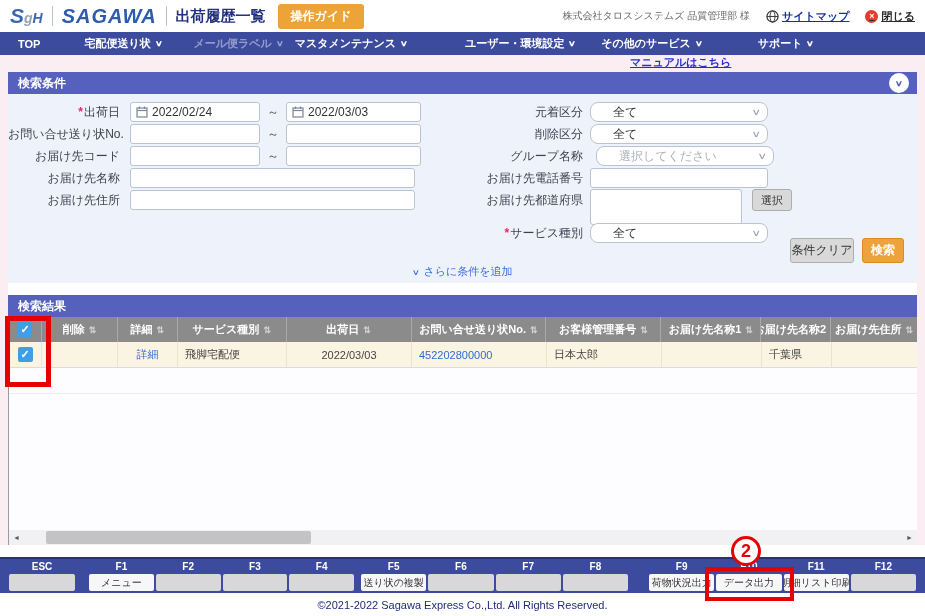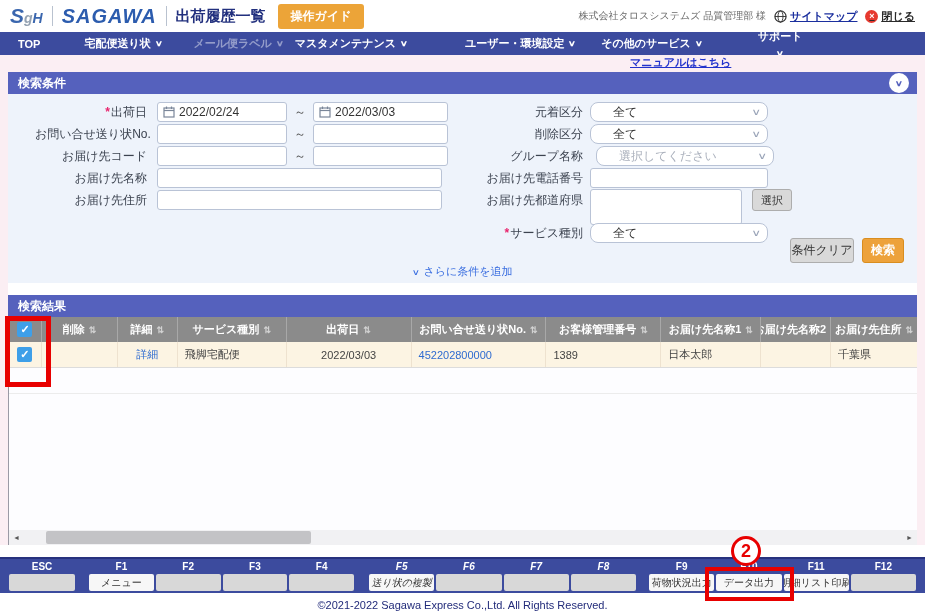--- a/index.html
+++ b/index.html
@@ -11,52 +11,52 @@
   
   .topbar { position:absolute; left:0; top:0; width:925px; height:32px; background:#fff; display:flex; align-items:center; padding:0 10px; }
   .logo { display:flex; align-items:baseline; font-style:italic; font-weight:bold; cursor:default; }
   .logo .l-s { font-size:21px; color:#3a66ae; }
   .logo .l-g { font-size:14px; color:#94a2b2; }
   .logo .l-h { font-size:14px; color:#3a66ae; }
   .vsep { width:1px; height:20px; background:#b9c2cf; margin:0 9px; }
   .sagawa { font-size:20px; font-weight:bold; color:#2c5cae; letter-spacing:1px; font-style:italic; }
   .ptitle { font-size:15px; font-weight:bold; color:#22307e; margin-right:12px; }
   .guide-btn { background:#eca438; color:#fff; font-size:12px; font-weight:bold; border:none; border-radius:3px; padding:4px 13px; cursor:pointer; }
-  .top-right { margin-left:auto; display:flex; align-items:center; gap:8px; }
+  .top-right { margin-left:auto; display:flex; align-items:center; gap:16px; }
   .user-name { font-size:10px; color:#6b6b6b; }
   .top-link { font-size:11px; font-weight:bold; color:#1b2f9e; text-decoration:underline; display:flex; align-items:center; gap:3px; }
   .globe { width:13px; height:13px; }
   .close-dot { width:13px; height:13px; border-radius:50%; background:#e6392f; color:#fff; font-size:9px; font-weight:bold; display:flex; align-items:center; justify-content:center; }
   .close-link { color:#2a2a2a; }
   
   .nav { position:absolute; left:0; top:32px; width:925px; height:23px; background:#3c4b9e; display:flex; align-items:center; font-size:11px; font-weight:bold; color:#fff; }
   .nav-item { display:flex; align-items:center; gap:5px; cursor:pointer; white-space:nowrap; }
   .nav-item:nth-child(1){ margin-left:18px; }
   .nav-item:nth-child(2){ margin-left:44px; }
   .nav-item:nth-child(3){ margin-left:32px; }
   .nav-item:nth-child(4){ margin-left:12px; }
   .nav-item:nth-child(5){ margin-left:58px; }
   .nav-item:nth-child(6){ margin-left:26px; }
-  .nav-item:nth-child(7){ margin-left:56px;flex-direction:column; }
+  .nav-item:nth-child(7){ margin-left:56px; }
   .nav-item.muted { color:rgba(255,255,255,0.45); }
   .nv-arr { font-size:8px; transform:scaleX(1.4); }
   
   .strip { position:absolute; left:0; top:55px; width:925px; height:17px; background:#fbeef3; }
   .margin-l { position:absolute; left:0; top:72px; width:8px; height:473px; background:#fbeef3; }
   .margin-r { position:absolute; left:917px; top:72px; width:8px; height:473px; background:#fbeef3; }
   .manual-link { position:absolute; left:630px; top:55px; font-size:11px; color:#2233cc; text-decoration:underline; font-weight:bold; }
   
   .sec-bar { position:absolute; left:8px; width:909px; height:22px; background:#5561bd; color:#fff; font-size:12px; font-weight:bold; display:flex; align-items:center; padding:0 10px; }
   .sec-bar.search { top:72px; } .sec-bar.results { top:295px; }
   .collapse { position:absolute; right:8px; top:1px; width:20px; height:20px; background:#fff; border-radius:50%; color:#5561bd; font-size:9px; display:flex; align-items:center; justify-content:center; cursor:pointer; }
   
   .formarea { position:absolute; left:8px; top:94px; width:909px; height:189px; background:#eef3fb; font-size:12px; }
   .frow { position:absolute; display:flex; align-items:center; height:22px; }
   .lbl { display:inline-block; text-align:right; color:#3c4350; white-space:nowrap; }
-  .lbl.left { width:112px;margin-left:27px; } .lbl.right { width:115px; }
+  .lbl.left { width:112px; } .lbl.right { width:115px; }
   .req { color:#e8256d; font-weight:bold; margin-right:1px; }
   .inbox { height:20px; background:#fff; border:1px solid #b9c3d6; border-radius:3px; display:flex; align-items:center; padding:0 5px; gap:4px; }
   .inbox input { border:none; outline:none; width:100%; font-size:12px; color:#333; font-family:"Liberation Sans",sans-serif; background:transparent; }
   .tilde { margin:0 7px; color:#555; }
   .selbox { height:20px; background:#fff; border:1px solid #b9c3d6; border-radius:8px; display:flex; align-items:center; padding:0 22px; position:relative; cursor:pointer; }
   .selbox .chev { position:absolute; right:7px; color:#9aa4b8; font-size:9px; transform:scaleX(1.5); }
   .selval { color:#333; } .selval.ph { color:#aab0bc; }
   .pref-ta { width:152px; height:36px; background:#fff; border:1px solid #b9c3d6; border-radius:3px; resize:none; outline:none; font-family:"Liberation Sans",sans-serif; }
   .gray-btn { background:#d9d9d9; border:1px solid #adadad; border-radius:3px; color:#333; font-size:11px; cursor:pointer; font-family:"Liberation Sans",sans-serif; }
   .clear-btn { position:absolute; left:782px; top:144px; width:64px; height:25px; font-size:12px; }
@@ -338,23 +338,20 @@
     <div>
         <span>飛脚宅配便</span>
       </div>
     <div>
         <span>2022/03/03</span>
       </div>
     <div>
         <span class="cell-link">452202800000</span>
       </div>
     <div>
-        <span>1389</span>
-      </div>
-    <div>
         <span>日本太郎</span>
       </div>
     <div>
         <span></span>
       </div>
     <div>
         <span>千葉県</span>
       </div>
   </div>
   <div class="emptyrow"></div>
@@ -391,21 +388,21 @@
           <span></span>
         </div>
       <div class="fnbtn">
           <span></span>
         </div>
       <div class="fnbtn">
           <span></span>
         </div>
     </div>
   </div>
-  <div class="fng" style="left:368px; width:269px;font-style:italic;">
+  <div class="fng" style="left:360px; width:269px;">
     <div class="fnkeys">
       <span>F5</span>
         <span>F6</span>
         <span>F7</span>
         <span>F8</span>
     </div>
     <div class="fnbtns">
       <div class="fnbtn lab">
           <span>送り状の複製</span>
         </div>

